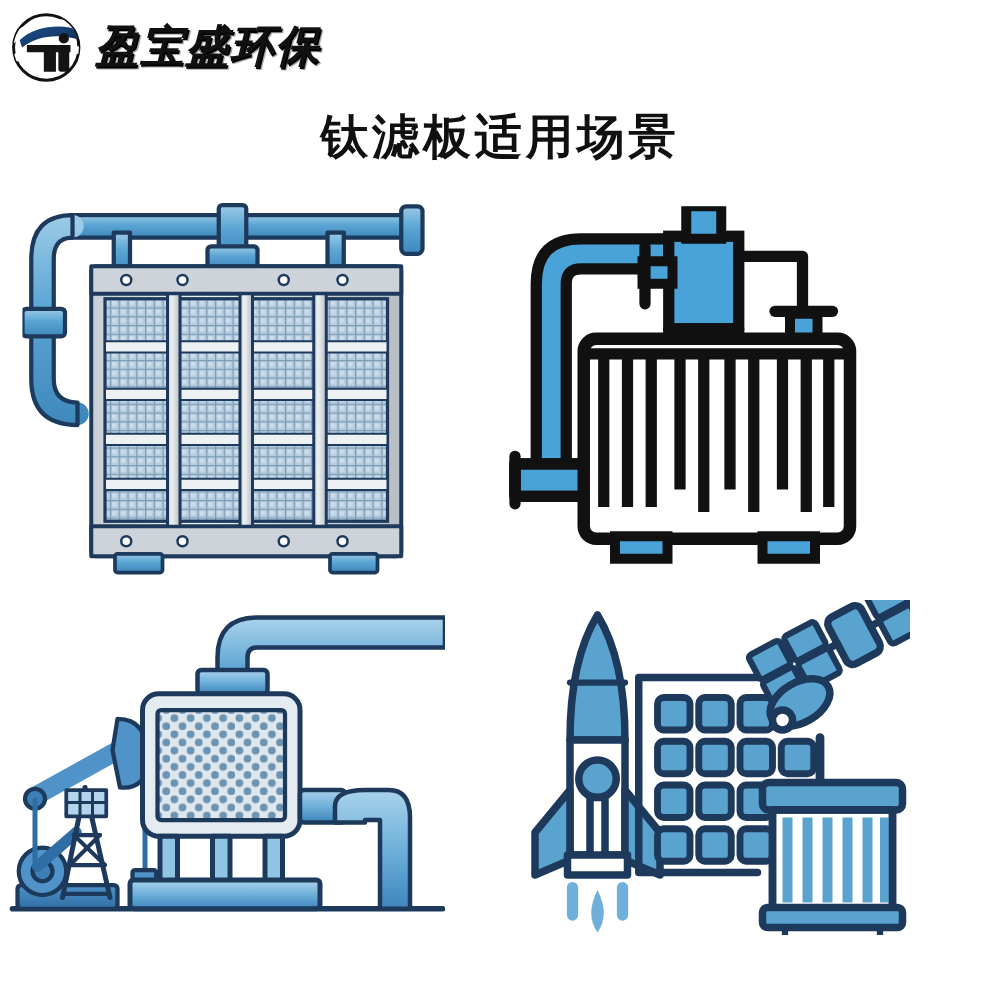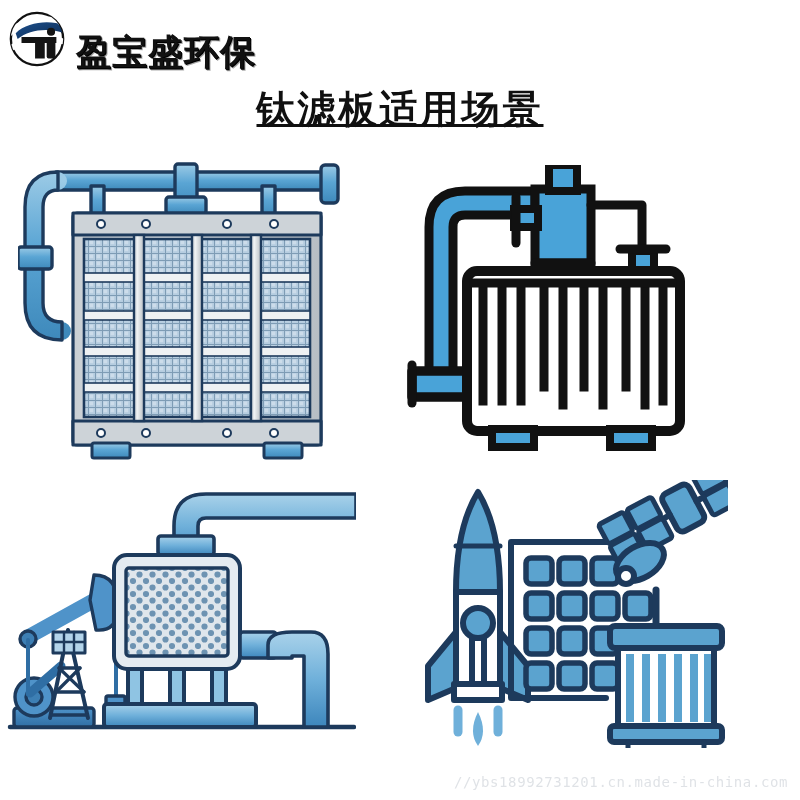--- a/index.html
+++ b/index.html
@@ -15,23 +15,24 @@
     width:800px;
     height:800px;
     background:#ffffff;
   }
 
   
   .brand {
     position:absolute;
     left:6px; top:6px;
     display:flex;
-    align-items:flex-end;
+    align-items:center;
     gap:8px;
     height:64px;
+    font-style:italic;
   }
   .brand-logo { width:62px; height:62px; display:block; }
   .brand-name {
     font-family:"DejaVu Sans", sans-serif;
     font-size:35px;
     font-weight:bold;
     color:#111111;
     letter-spacing:1px;
     line-height:1;
     text-shadow:1px 1px 0 #000, 2px 2px 0 rgba(0,0,0,.35);
@@ -42,21 +43,20 @@
   .page-title {
     position:absolute;
     left:0; right:0; top:88px;
     text-align:center;
     font-family:"DejaVu Serif", serif;
     font-size:38px;
     font-weight:bold;
     color:#101010;
     letter-spacing:3px;
     line-height:1.1;
-    text-decoration:underline;
   }
 
   
   .grid {
     position:absolute;
     left:0; top:150px;
     width:800px; height:620px;
   }
   .cell { position:absolute; }
   .cell svg { display:block; width:100%; height:100%; }
@@ -424,15 +424,14 @@
           <rect x="220" y="168" width="96" height="80" fill="none" stroke="#1d3a5c" stroke-width="6"></rect>
           <rect x="212" y="246" width="112" height="16" rx="4" fill="#5ba3cf"></rect>
           <line x1="230" y1="262" x2="230" y2="268" stroke-width="5"></line>
           <line x1="306" y1="262" x2="306" y2="268" stroke-width="5"></line>
         </g>
       </svg>
     </div>
 
   </div>
 
-  <div class="wm-url">//ybs18992731201.cn.made-in-china.com</div>
 
 </div>
 
 </body></html>

